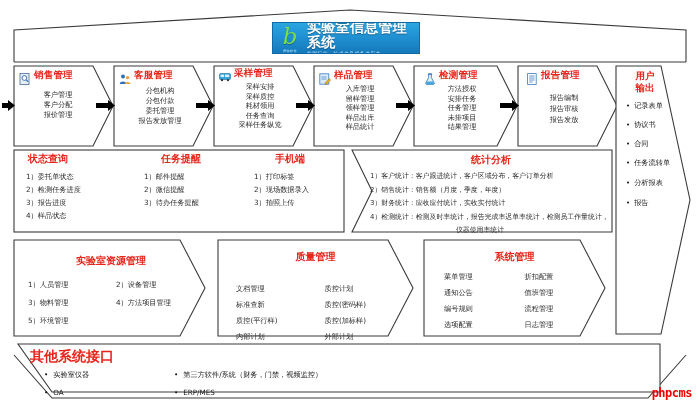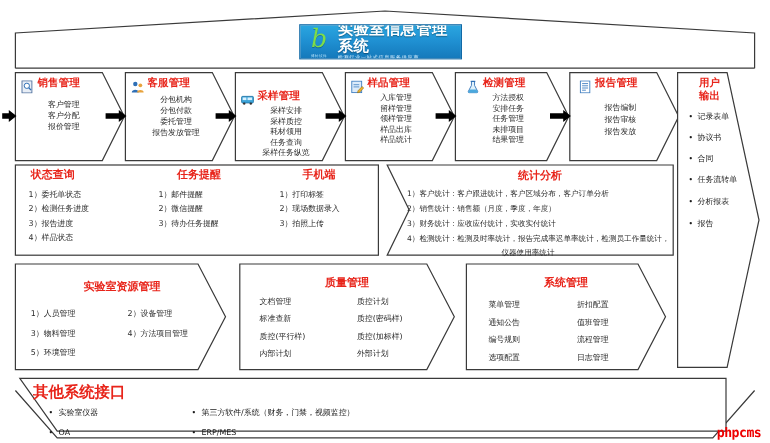--- a/index.html
+++ b/index.html
@@ -181,21 +181,21 @@
       <span class="hdr-title">客服管理</span>
     </div>
     <div class="items" style="width:92px;margin-top:4px;">
       <div>分包机构</div>
       <div>分包付款</div>
       <div>委托管理</div>
       <div>报告发放管理</div>
     </div>
   </div>
 
-  <div class="abs card" style="left:214px;top:78px;width:81px;height:80px;">
+  <div class="abs card" style="left:214px;top:64px;width:81px;height:80px;">
     <div class="hdr">
       <span class="ico">
         <svg viewBox="0 0 12 12" width="12" height="12">
           <rect x="0.6" y="2.6" width="10.8" height="6" rx="1" fill="#3aa3d8" stroke="#1c6fa0" stroke-width="0.7"></rect>
           <rect x="1.6" y="3.6" width="3.4" height="2.4" fill="#d9f1ff"></rect>
           <rect x="6" y="3.6" width="4.2" height="2.4" fill="#d9f1ff"></rect>
           <circle cx="3" cy="9.2" r="1.1" fill="#333"></circle>
           <circle cx="9" cy="9.2" r="1.1" fill="#333"></circle>
         </svg>
       </span>
@@ -355,21 +355,21 @@
       </div>
       <div class="lst" style="line-height:18px;">
         <div>2）设备管理</div>
         <div>4）方法项目管理</div>
       </div>
     </div>
   </div>
 
   <div class="abs" style="left:218px;top:245px;width:195px;height:90px;">
     <div class="panel-title" style="padding-left:0;margin-top:5px;">质量管理</div>
-    <div class="two-col" style="margin-top:2px;padding-left:18px;">
+    <div class="two-col" style="margin-top:17px;padding-left:18px;">
       <div class="lst" style="line-height:16px;">
         <div>文档管理</div>
         <div>标准查新</div>
         <div>质控(平行样)</div>
         <div>内部计划</div>
       </div>
       <div class="lst" style="line-height:16px;">
         <div>质控计划</div>
         <div>质控(密码样)</div>
         <div>质控(加标样)</div>

